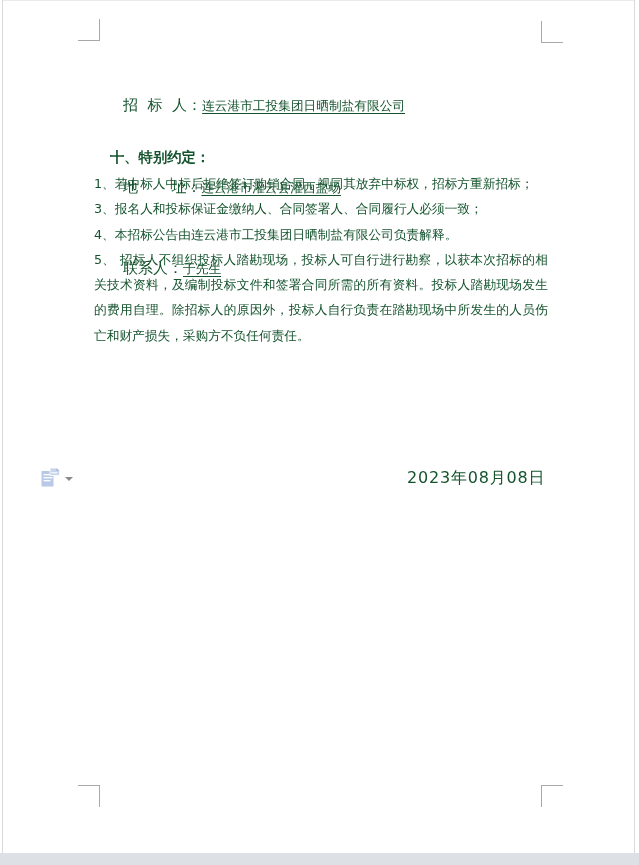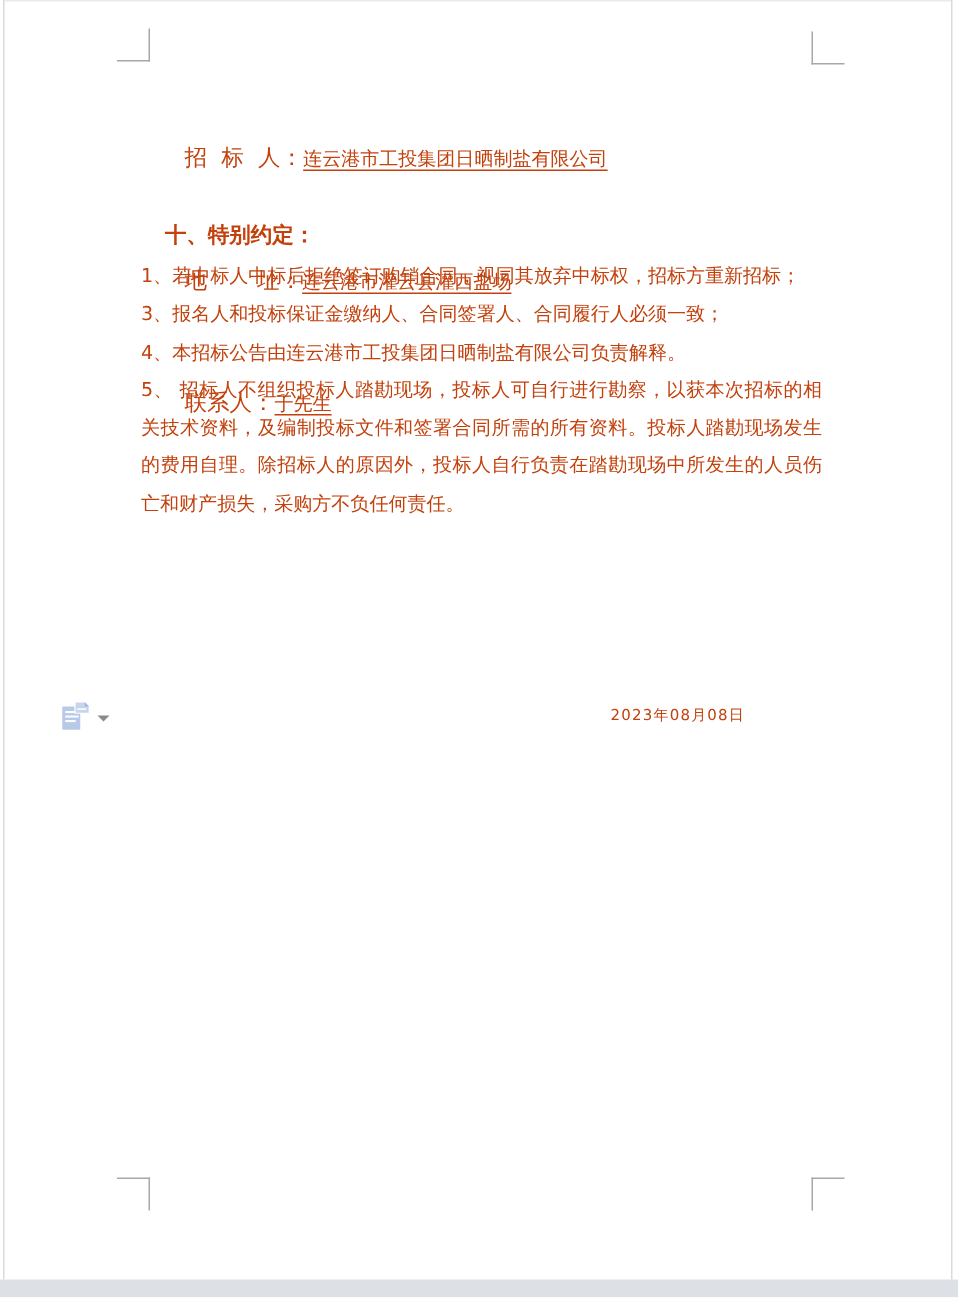--- a/index.html
+++ b/index.html
@@ -7,21 +7,21 @@
     padding: 0;
     background: #ffffff;
     font-family: "DejaVu Sans", sans-serif;
   }
   .viewport {
     position: relative;
     width: 639px;
     height: 865px;
     overflow: hidden;
     background: #ffffff;
-    color: #c2410c;
+    color: #14532d;
   }
   
   .edge-left  { position: absolute; left: 2px;  top: 0; height: 853px; width: 1px; background: #d8dbde; }
   .edge-right { position: absolute; left: 634px; top: 0; height: 853px; width: 1px; background: #d8dbde; }
   .edge-top   { position: absolute; left: 3px; top: 0; width: 631px; height: 1px; background: #e8eaec; }
   .bottom-band{ position: absolute; left: 0; top: 853px; width: 639px; height: 12px; background: #dde0e4; }
 
   
   .mark { position: absolute; width: 21px; height: 21px; }
   .mark-tl { left: 78px;  top: 19px;  border-right: 1px solid #a8a8a8; border-bottom: 1px solid #a8a8a8; }
@@ -54,21 +54,21 @@
   .paras {
     position: absolute; left: 94px; top: 171px; width: 454px;
     font-size: 12.7px; line-height: 25.3px;
     text-align: justify;
   }
   .paras p { margin: 0; }
 
   
   .doc-date {
     position: absolute; left: 407px; top: 471px;
-    font-size: 10px; letter-spacing: 0.8px; line-height: 14px;
+    font-size: 16px; letter-spacing: 0.8px; line-height: 14px;
   }
 
   
   .paste-btn {
     position: absolute; left: 40px; top: 465px;
     width: 32px; height: 25px;
     display: flex; align-items: center;
     cursor: default;
   }
   .paste-btn svg { display: block; }

